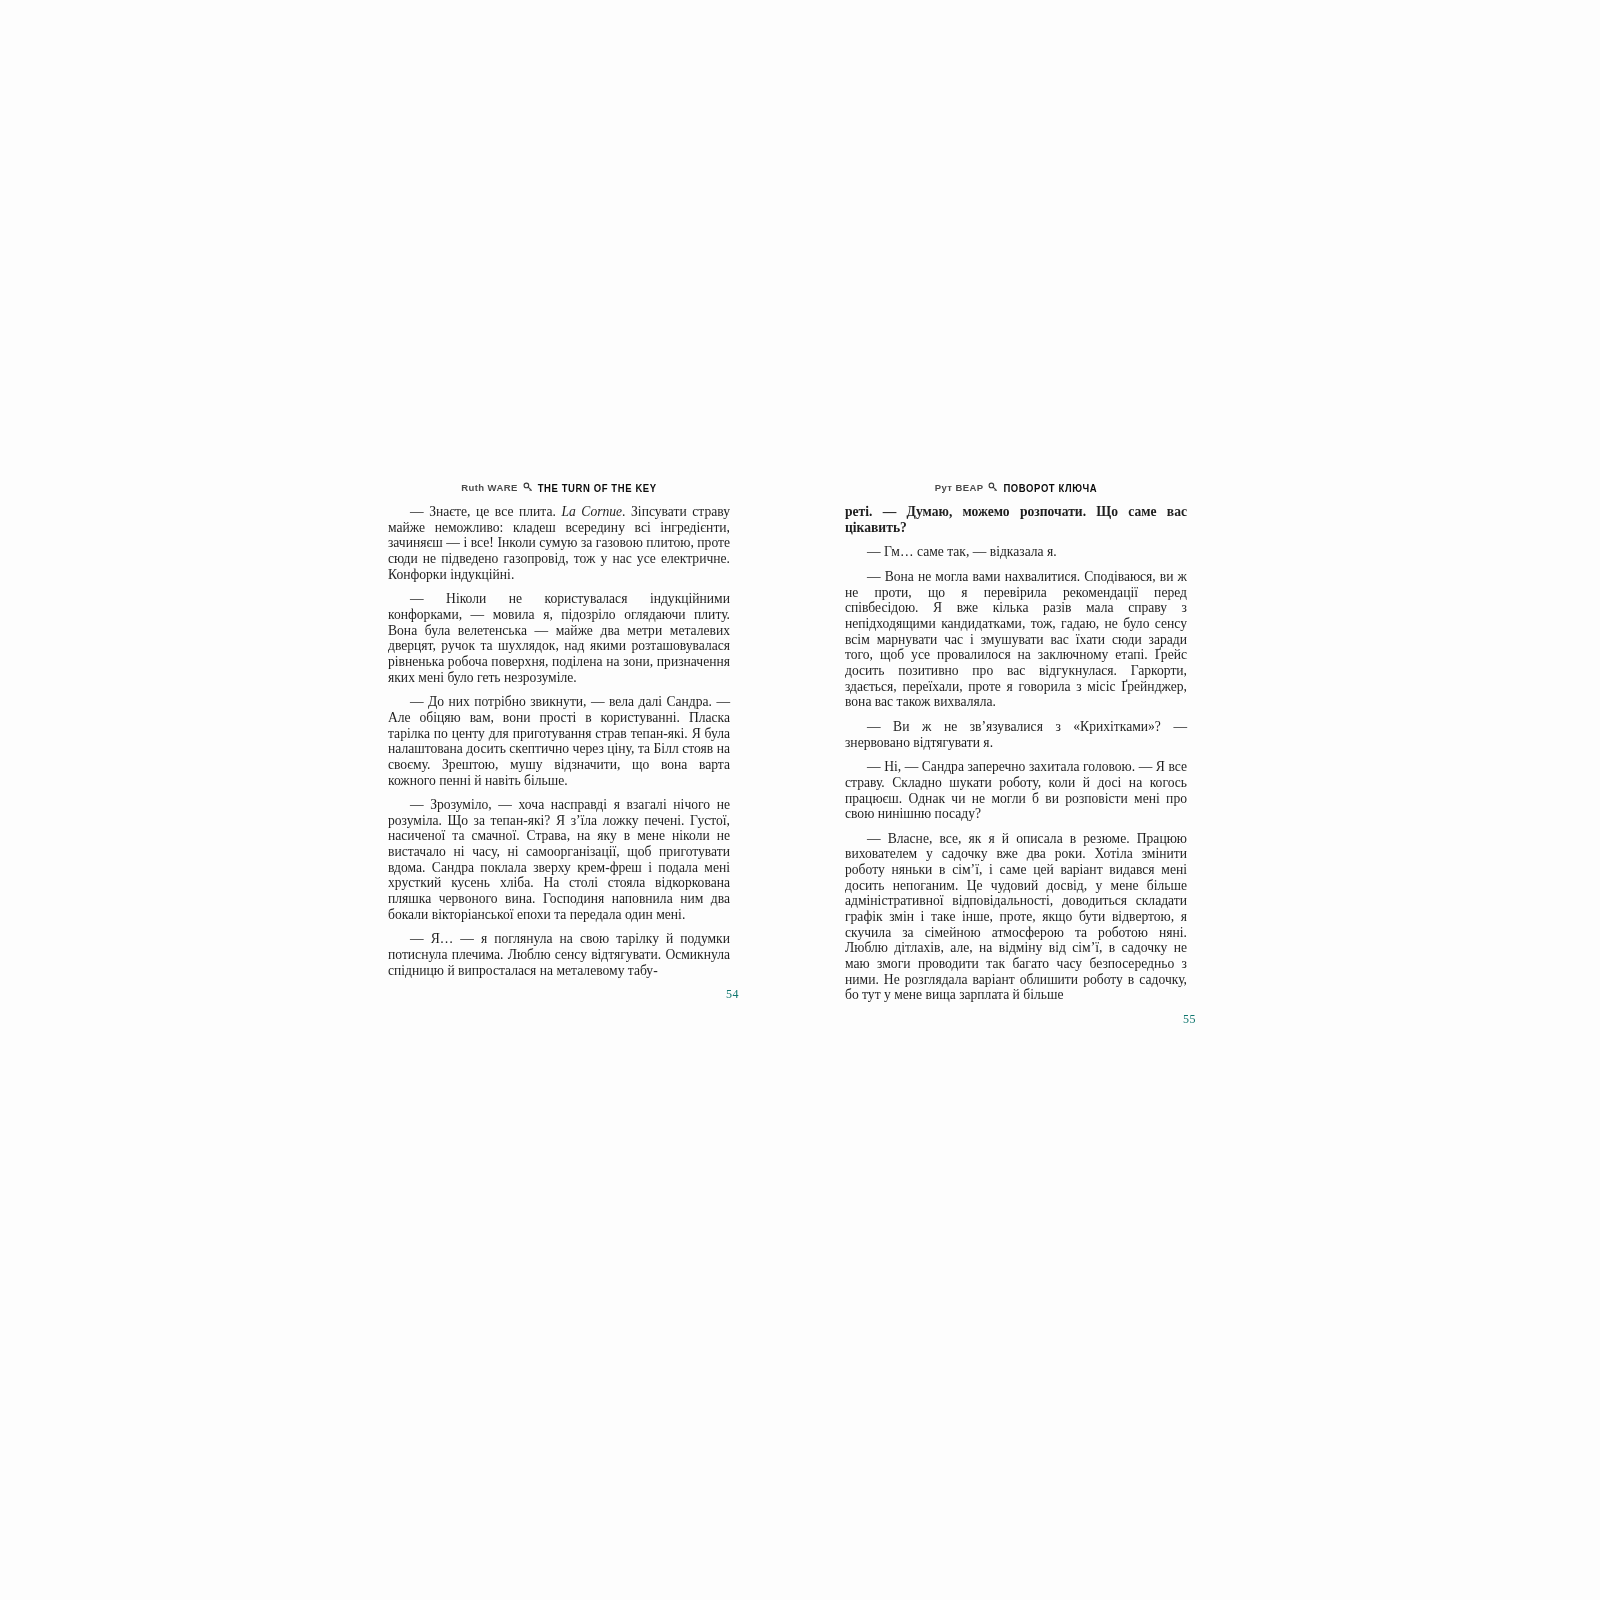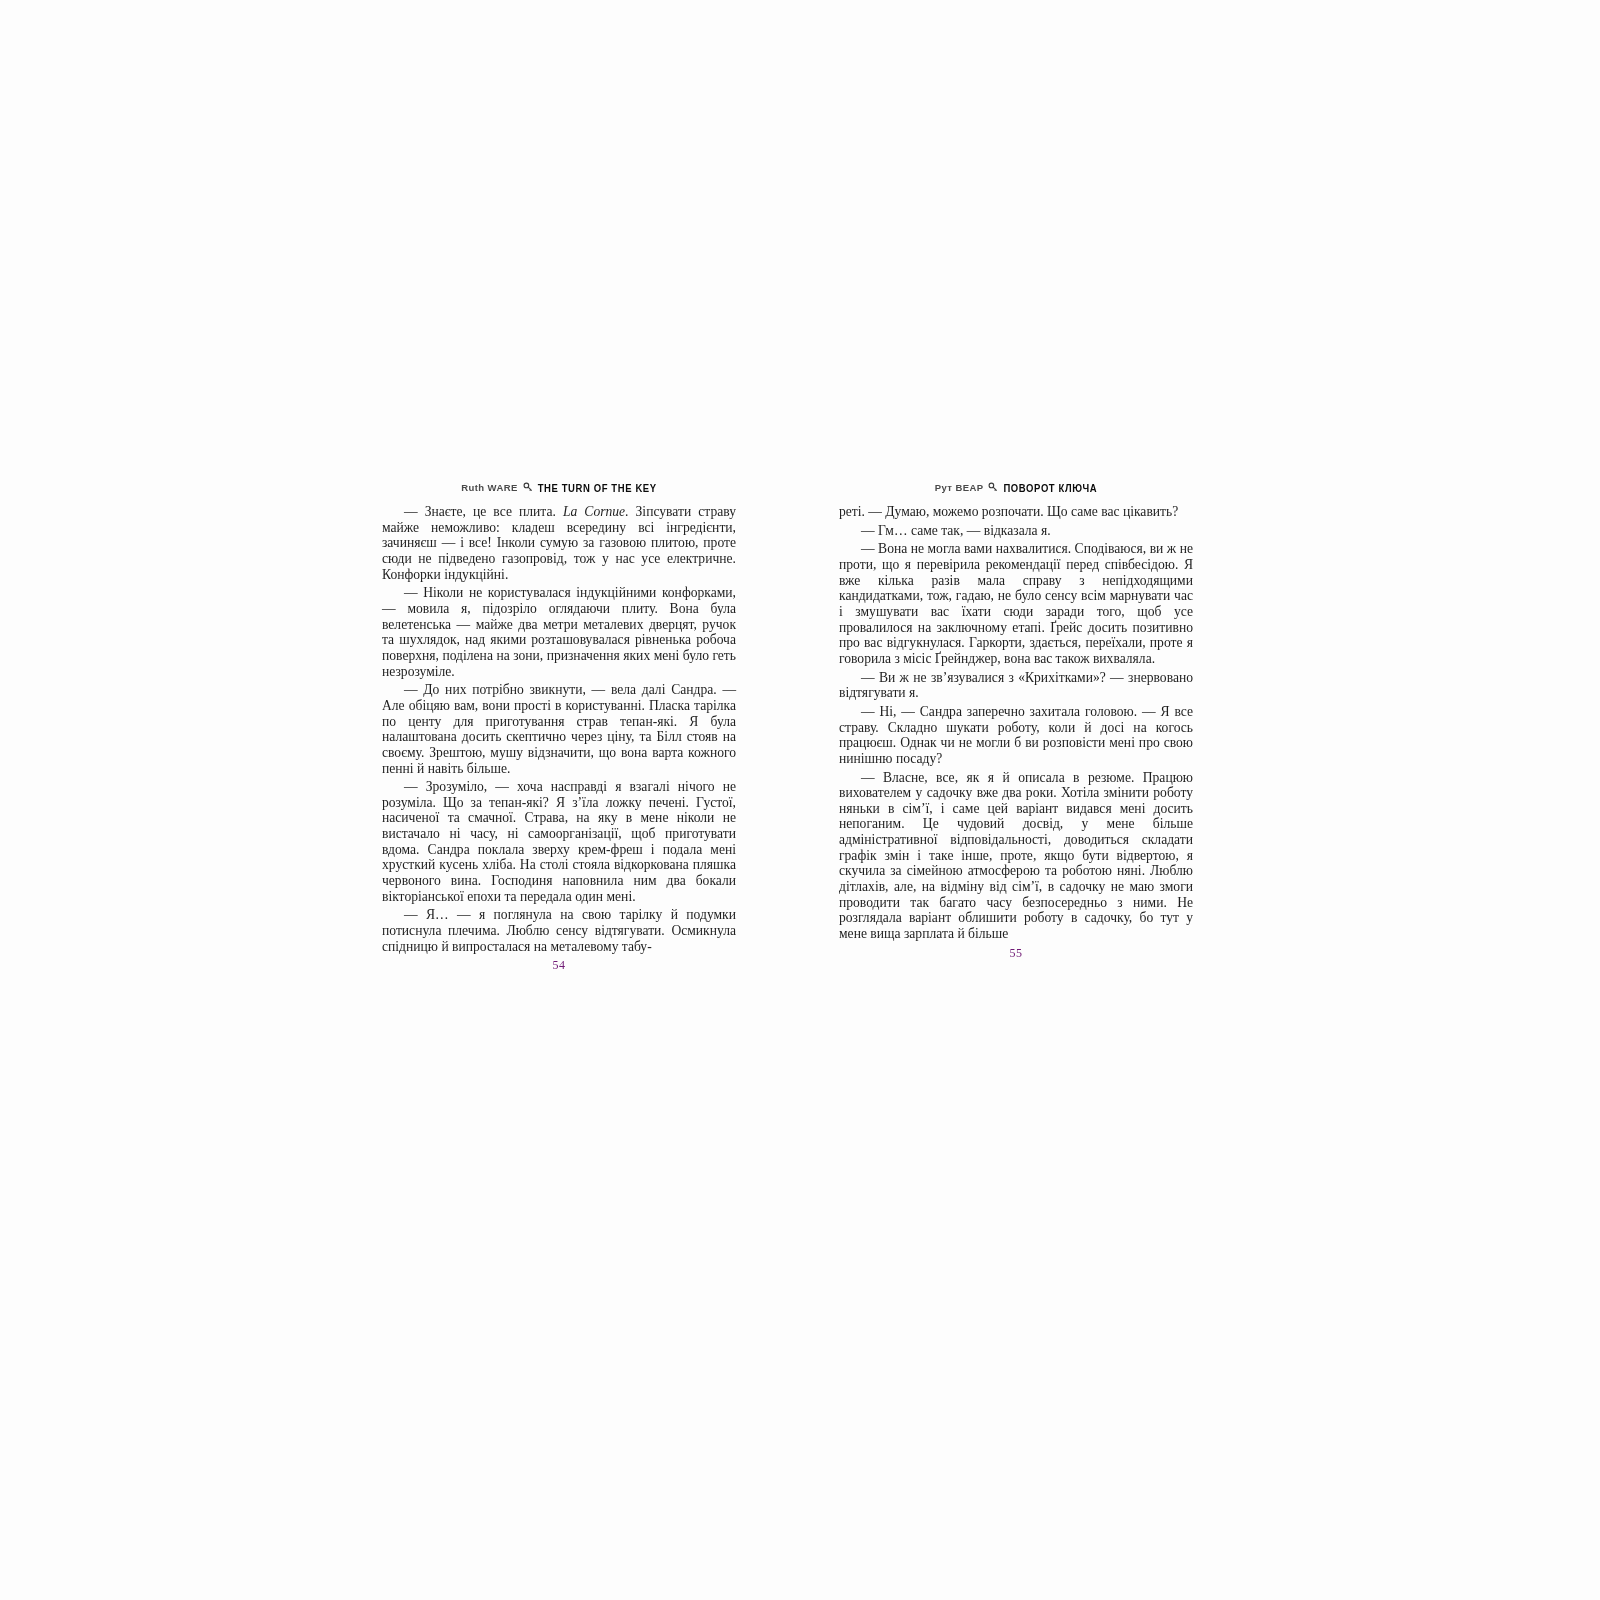--- a/index.html
+++ b/index.html
@@ -55,32 +55,32 @@
   }
 
   .body-text {
     margin-top: 11px;
     font-size: 13.6px;
     line-height: 15.65px;
     color: #1e1e1e;
     text-align: justify;
   }
   .body-text p {
-    margin: 3px;
+    margin: 9px;
     padding: 0;
     text-indent: 22px;
   }
-  .body-text p.no-indent { text-indent: 0; }
+  .body-text p.no-indent { text-indent: 0; font-weight: bold; }
   .body-text em { font-style: italic; }
 
   .page-number {
     margin-top: 4px;
-    text-align: center;
+    text-align: right;
     font-size: 12px;
-    color: #701a75;
+    color: #0f766e;
     letter-spacing: 0.5px;
   }
 </style>
 </head>
 <body>
 
 <div class="spread">
 
   <div class="page left">
     <div class="running-header">

